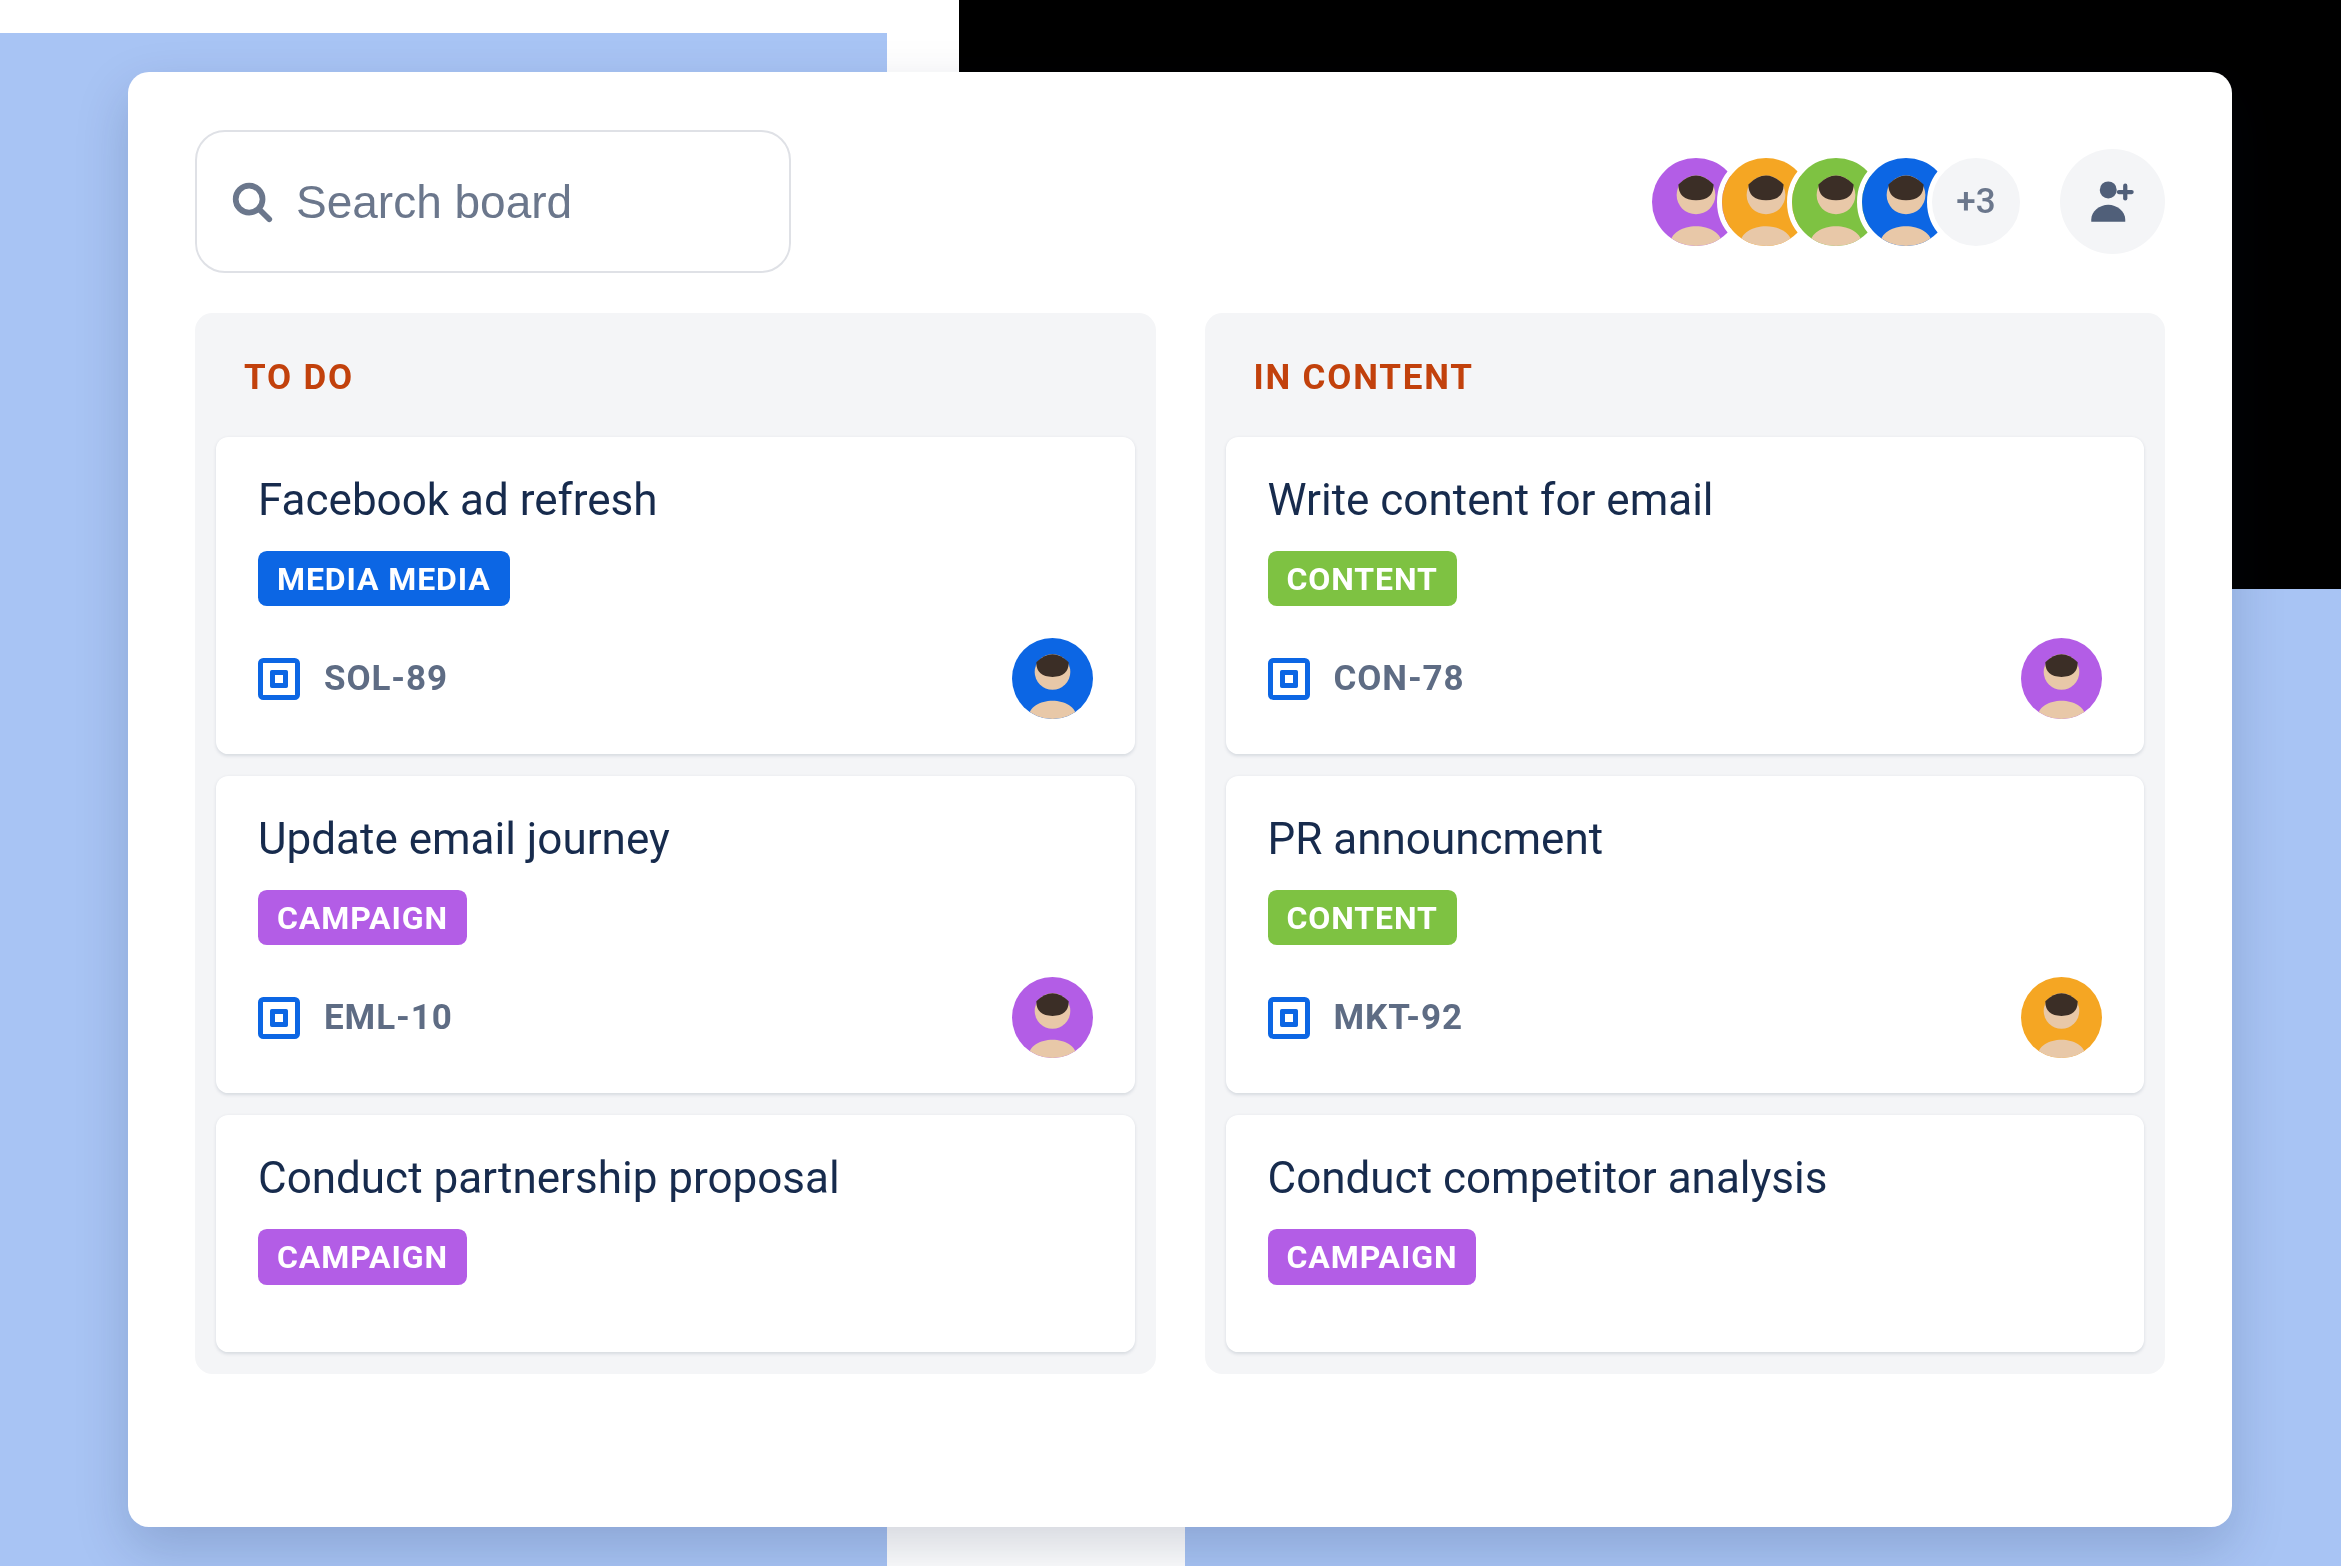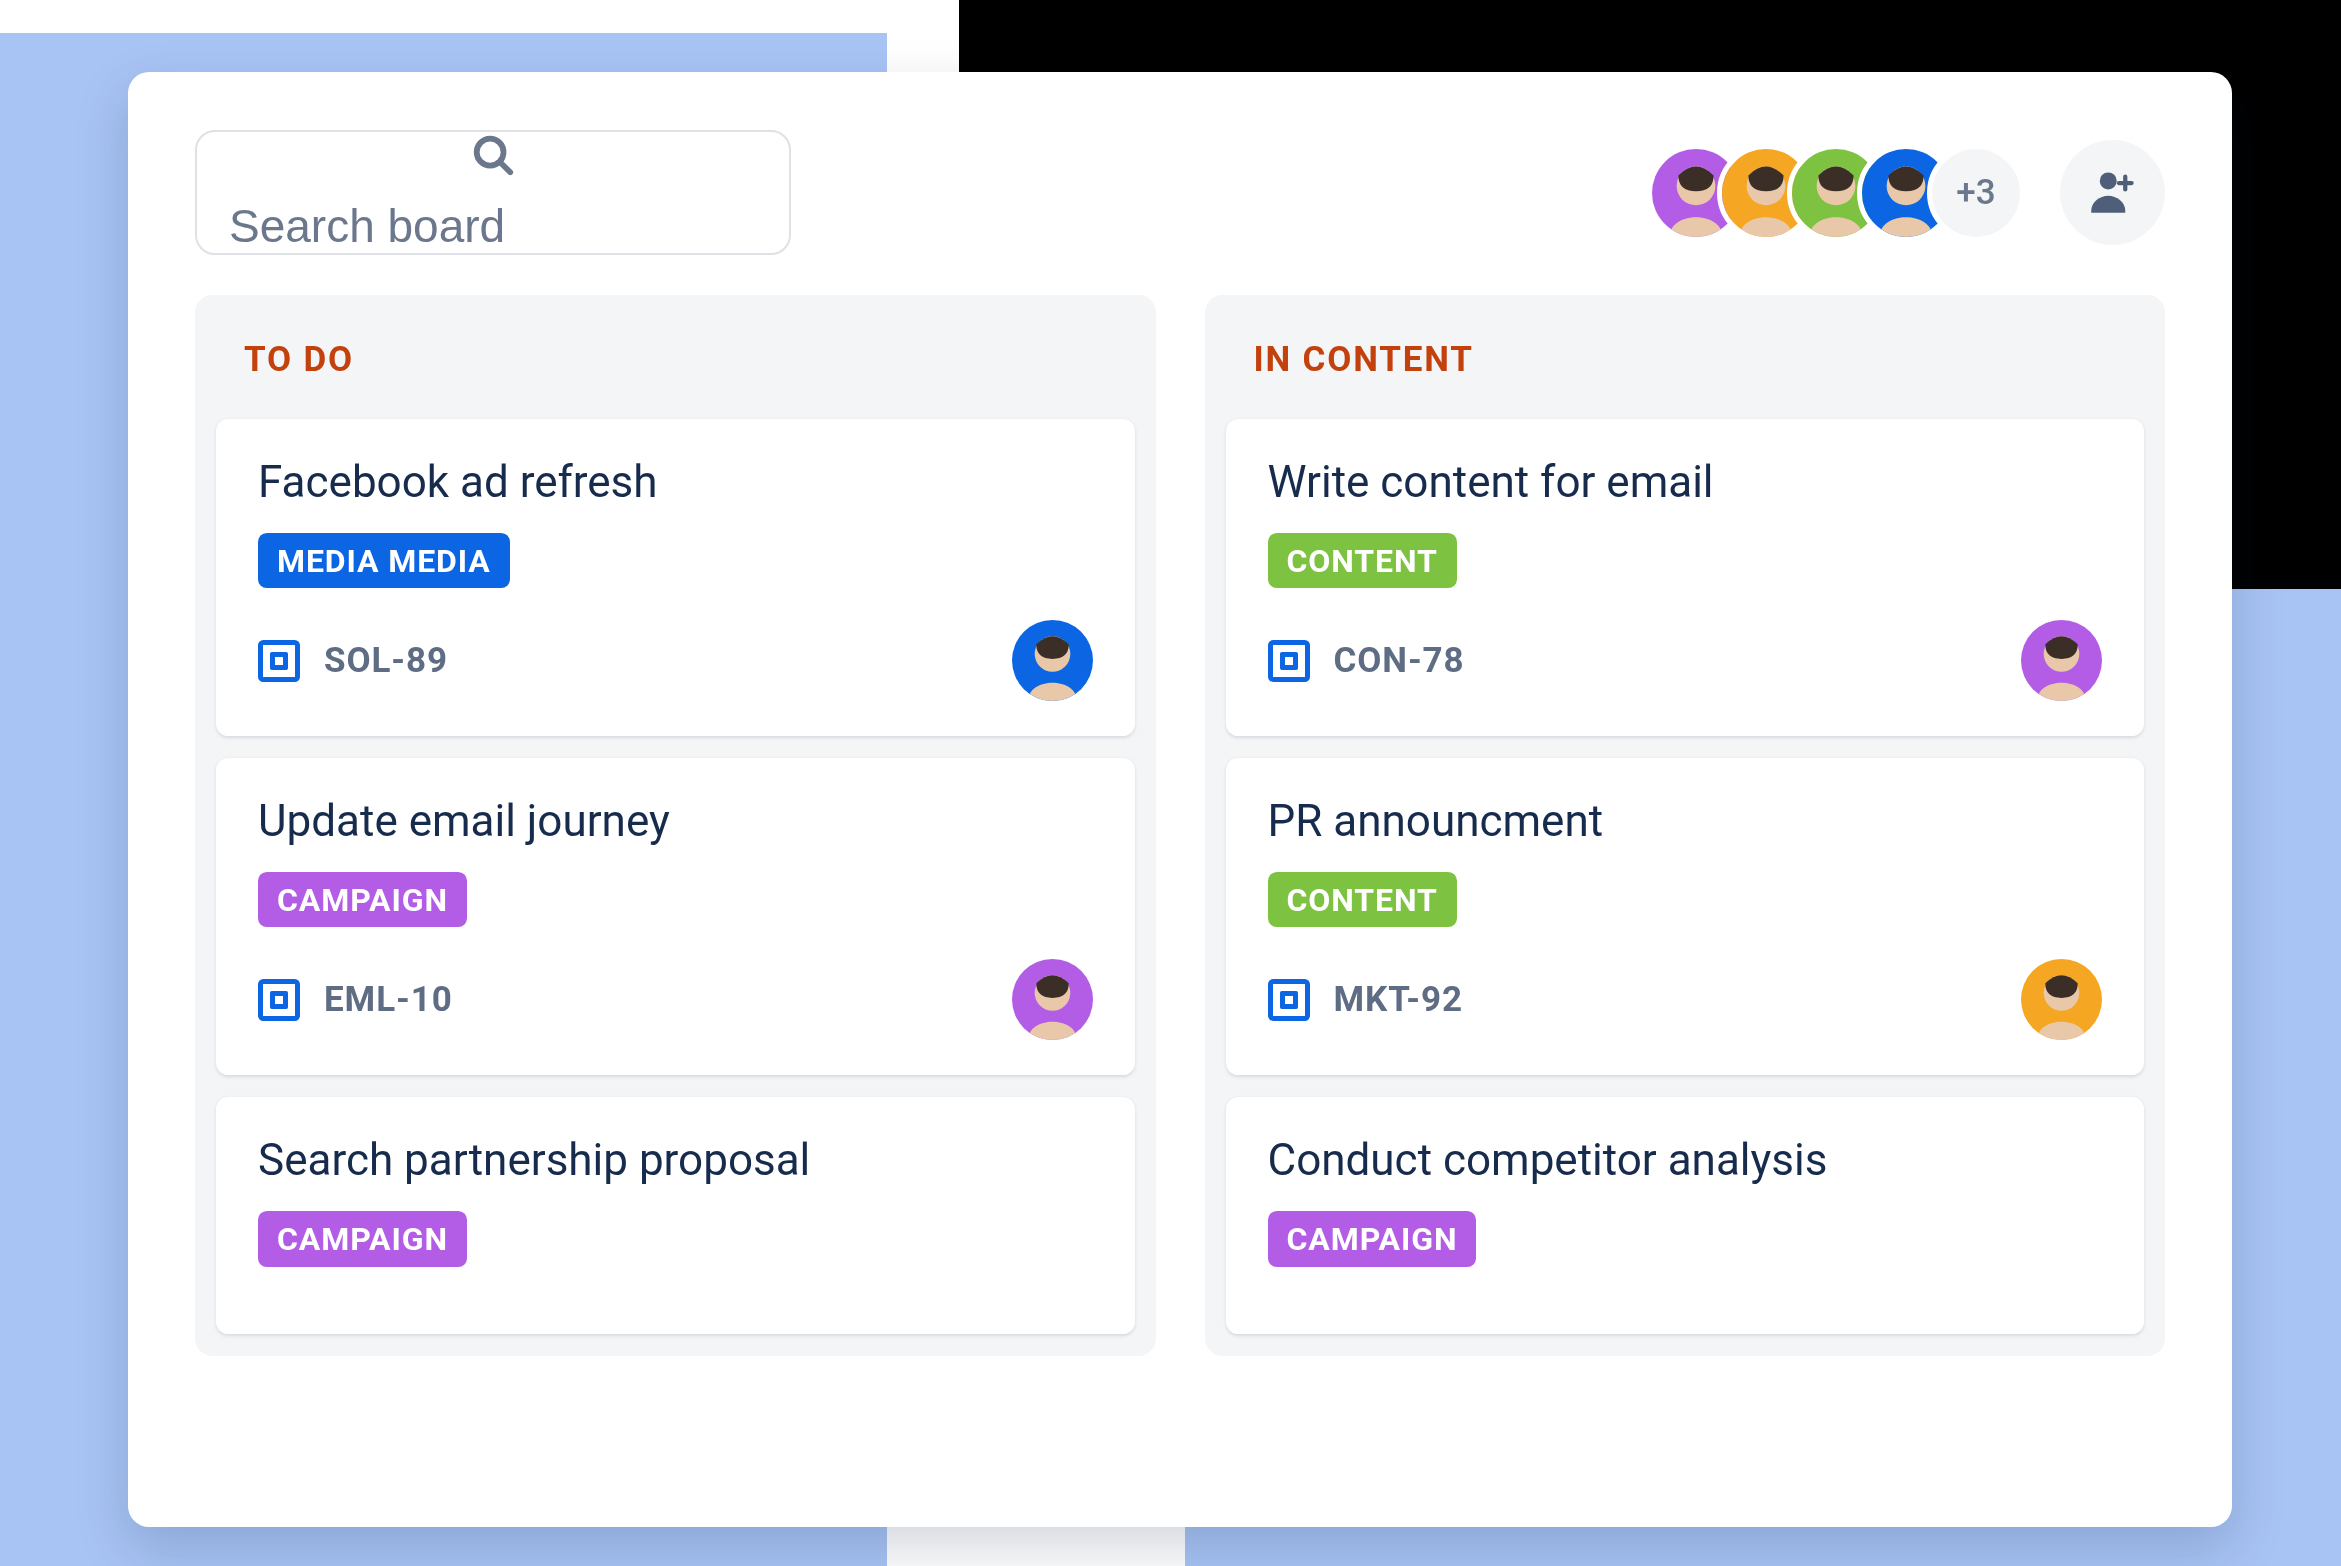--- a/index.html
+++ b/index.html
@@ -45,26 +45,25 @@
     display: flex;
     align-items: center;
     gap: 35px;
     margin-bottom: 40px;
   }
   .search-wrap {
     display: flex;
     align-items: center;
     gap: 21px;
     width: 596px;
-    height: 125px;
+    height: 143px;
     border: 2.6px solid #DFE1E6;
-    border-radius: 20px;
+    border-radius: 30px;
     padding: 0 32px;
     color: #6B778C;
-    flex-direction: column;
   }
   .search-icon svg { width: 46px; height: 46px; display:block; }
   .search-input {
     border: none;
     outline: none;
     font-size: 46px;
     color: #6B778C;
     background: transparent;
     width: 100%;
   }
@@ -275,21 +274,21 @@
                 <span class="issue-icon"></span>
                 <span class="issue-key">EML-10</span>
               </div>
               <div class="card-avatar"><svg viewBox="0 0 100 100" width="100%" height="100%">
     <rect width="100" height="100" fill="#B35DE6"></rect>
     <circle cx="50" cy="42" r="22" class="av-face"></circle>
     <path d="M20 100 C20 70 80 70 80 100 Z" class="av-face"></path>
     <path d="M30 30 Q50 10 70 30 Q70 48 50 48 Q30 48 30 30 Z" fill="#3b2e26"></path>
   </svg></div>
             </div></div>
-          <div class="card"><div class="card-title">Search partnership proposal</div><span class="chip" style="background: rgb(179, 93, 230);">CAMPAIGN</span></div>
+          <div class="card"><div class="card-title">Conduct partnership proposal</div><span class="chip" style="background: rgb(179, 93, 230);">CAMPAIGN</span></div>
         </div>
         <div class="column">
           <div class="col-title">IN CONTENT</div>
           <div class="card"><div class="card-title">Write content for email</div><span class="chip" style="background: rgb(126, 194, 66);">CONTENT</span><div class="card-footer">
               <div class="issue">
                 <span class="issue-icon"></span>
                 <span class="issue-key">CON-78</span>
               </div>
               <div class="card-avatar"><svg viewBox="0 0 100 100" width="100%" height="100%">
     <rect width="100" height="100" fill="#B35DE6"></rect>

